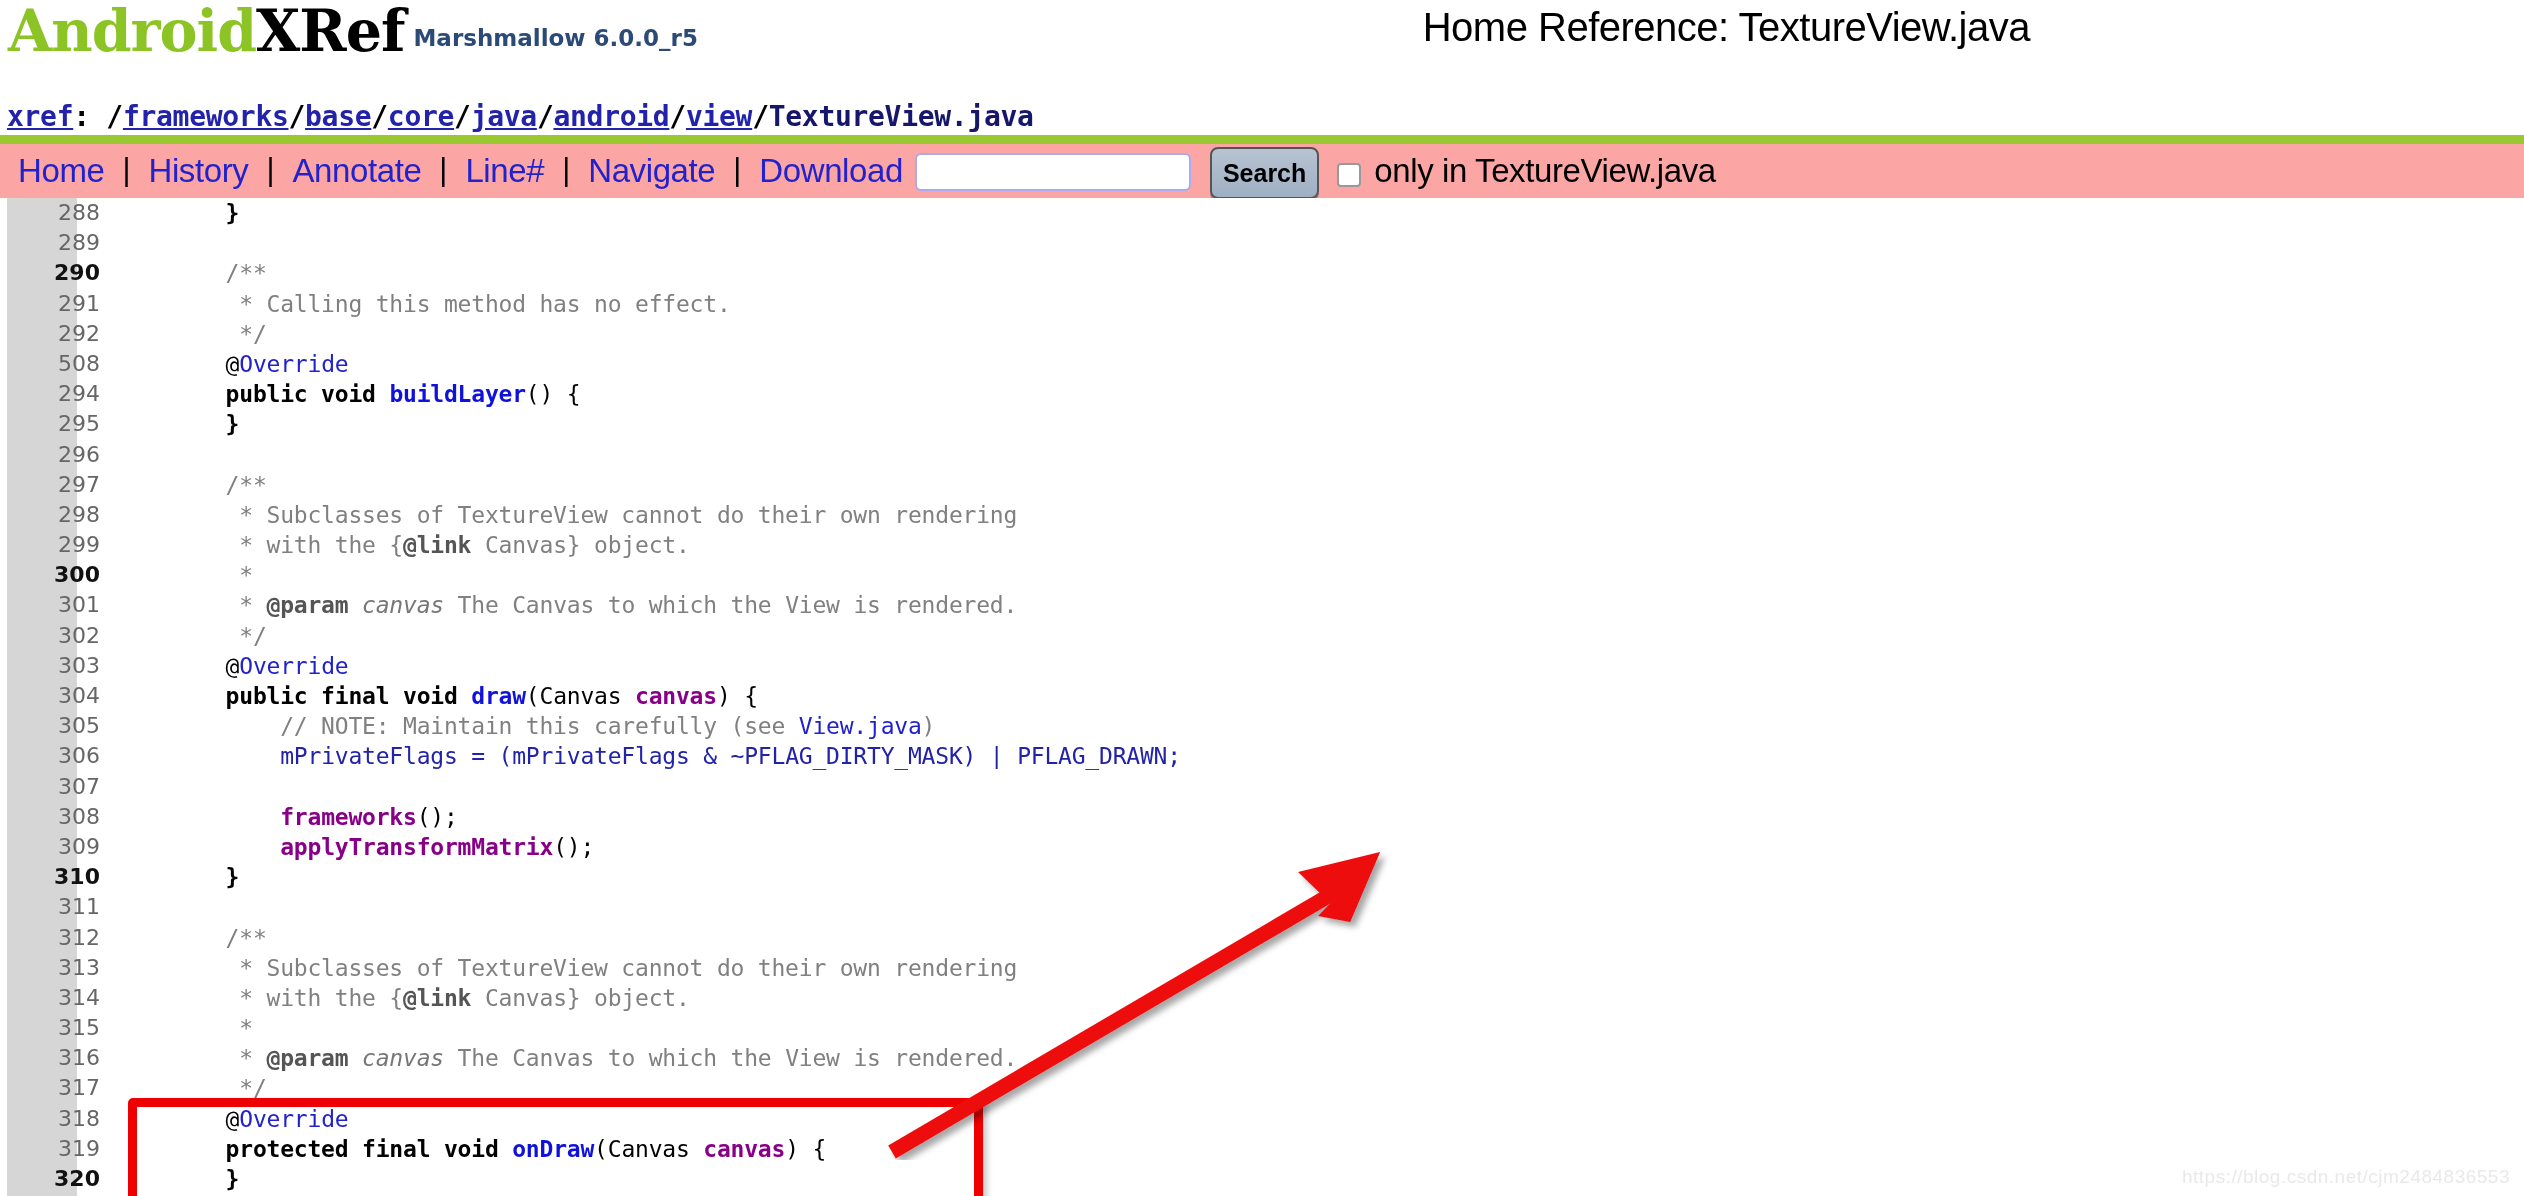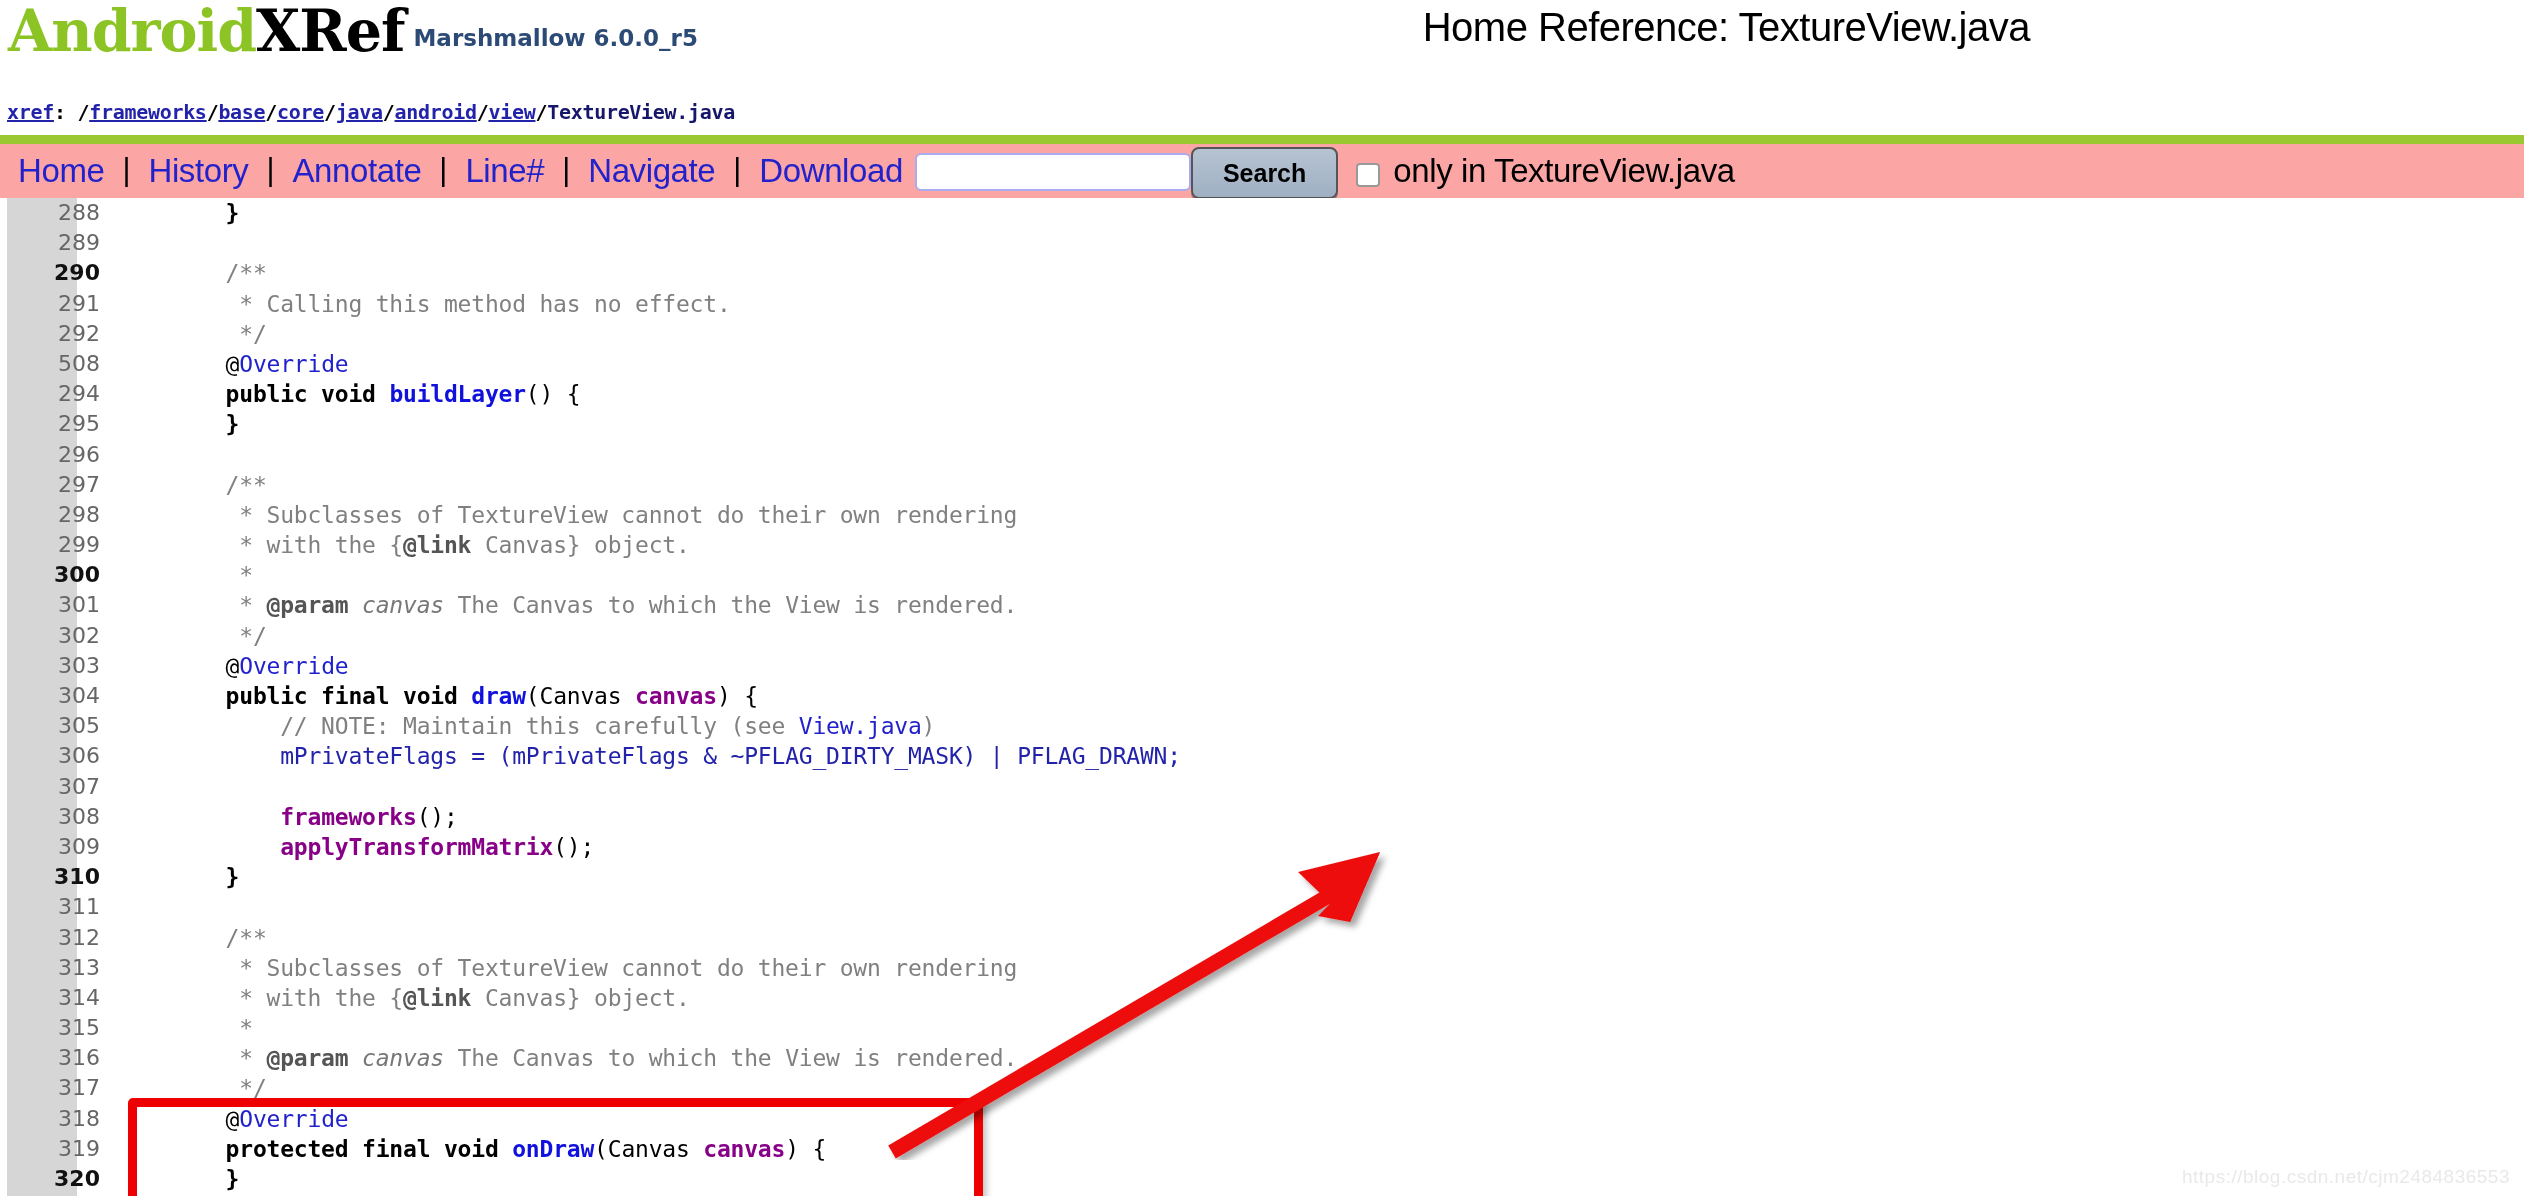--- a/index.html
+++ b/index.html
@@ -69,21 +69,21 @@
     width: 2524px;
     height: 34px;
     white-space: nowrap;
   }
   #xref-bar .xref-text {
     position: absolute;
     left: 7px;
     top: 0px;
     font-family: "DejaVu Sans Mono", monospace;
     font-weight: bold;
-    font-size: 20px;
+    font-size: 28px;
     color: #000000;
     letter-spacing: -0.3px;
   }
   #xref-bar .xref-text .seg {
     color: #2222aa;
     text-decoration: underline;
   }
   #xref-bar .xref-text .slash { color: #000000; text-decoration: none; }
   #xref-bar .xref-text .leafname { color: #16166b; text-decoration: none; }
 
@@ -142,22 +142,23 @@
     font-family: "Liberation Sans", sans-serif;
     font-size: 20px;
     padding: 2px 7px;
     box-sizing: content-box;
     outline: none;
     color: #000;
     position: relative;
     top: 1px;
   }
   #search-button {
+    margin-left: 19px;
     height: 52px;
-    padding: 0 30px;
+    padding: 0 11px;
     border: 2px solid #555555;
     border-radius: 8px;
     background: linear-gradient(#b6c3d2, #9fb0c3);
     font-family: "Liberation Sans", sans-serif;
     font-weight: bold;
     font-size: 25px;
     color: #000000;
     cursor: pointer;
     position: relative;
     top: 2px;

